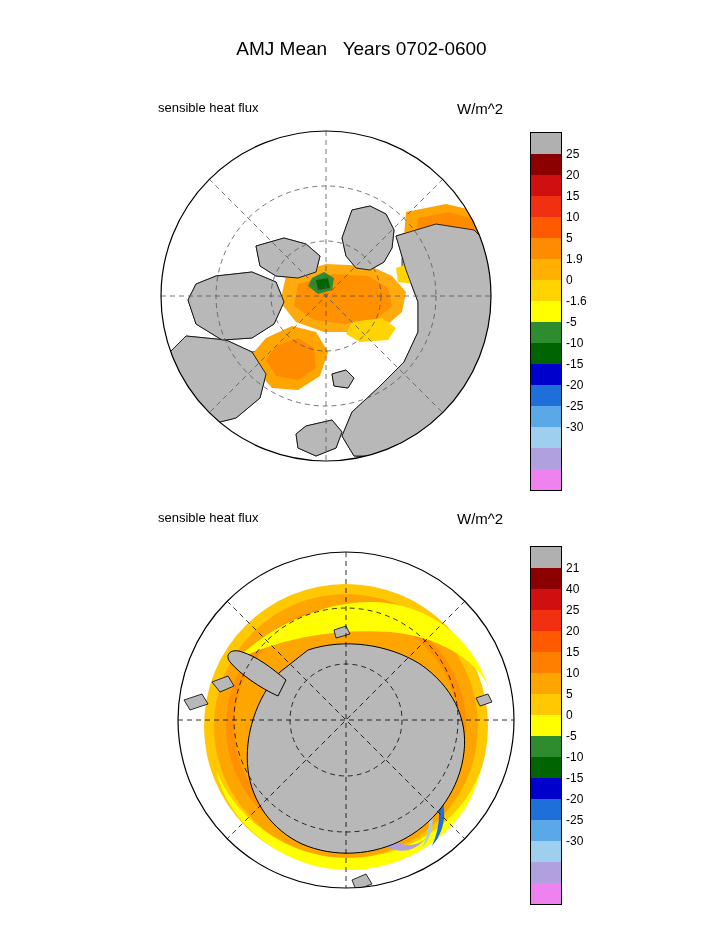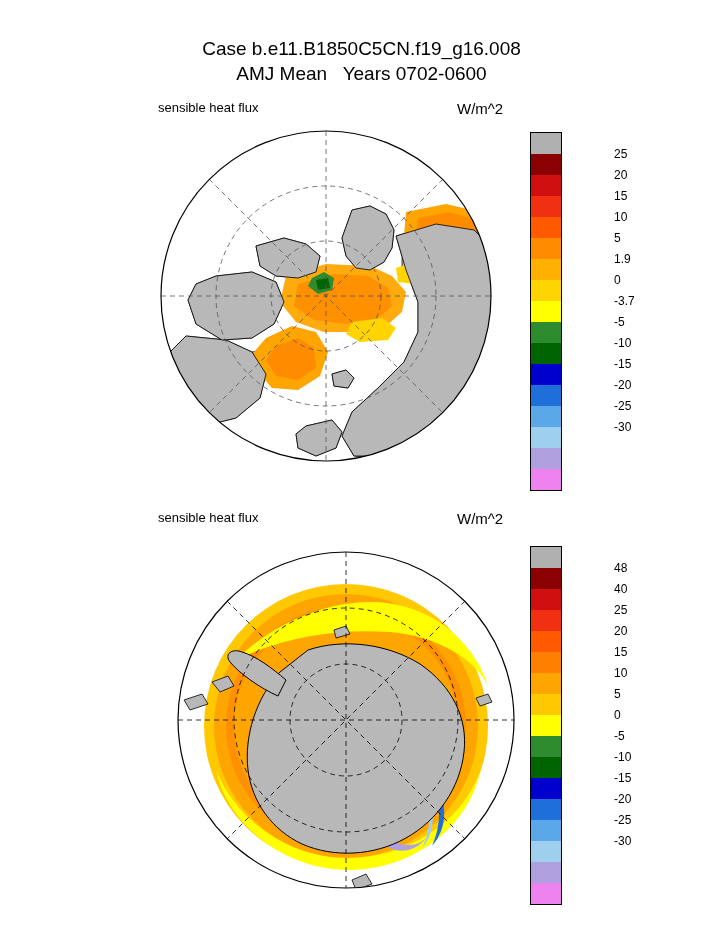--- a/index.html
+++ b/index.html
@@ -59,37 +59,35 @@
     border: 1px solid #000000;
     box-sizing: content-box;
   }
   .cbar-cell {
     width: 30px;
     display: block;
   }
   .cbar-labels {
     position: absolute;
     font-size: 12px;
-    margin-left: 48px;
   }
   .cbar-label {
     position: absolute;
     left: 0;
     white-space: pre;
     line-height: 12px;
   }
   svg { display: block; }
 </style>
 </head>
 <body>
 
 <div class="page">
 
   <div class="title-block">
-    <div class="title-line">Case b.e11.B1850C5CN.f19_g16.008</div>
     <div class="title-line">AMJ Mean   Years 0702-0600</div>
   </div>
 
   <div class="panel panel-1">
 
     <div class="panel-label-left" style="left:142px; top:4px;">sensible heat flux</div>
     <div class="panel-label-right" style="left:441px; top:4px;">W/m^2</div>
 
     <div class="map-wrap" style="left:140px; top:30px;">
       <svg width="340" height="340" viewBox="0 0 340 340">
@@ -185,21 +183,21 @@
       <span class="cbar-cell" style="height:21px; background:#ee82ee;"></span>
     </div>
     <div class="cbar-labels" style="left:550px; top:36px; width:40px; height:360px;">
       <span class="cbar-label" style="top:16px;">25</span>
       <span class="cbar-label" style="top:37px;">20</span>
       <span class="cbar-label" style="top:58px;">15</span>
       <span class="cbar-label" style="top:79px;">10</span>
       <span class="cbar-label" style="top:100px;">5</span>
       <span class="cbar-label" style="top:121px;">1.9</span>
       <span class="cbar-label" style="top:142px;">0</span>
-      <span class="cbar-label" style="top:163px;">-3.7</span>
+      <span class="cbar-label" style="top:163px;">-1.6</span>
       <span class="cbar-label" style="top:184px;">-5</span>
       <span class="cbar-label" style="top:205px;">-10</span>
       <span class="cbar-label" style="top:226px;">-15</span>
       <span class="cbar-label" style="top:247px;">-20</span>
       <span class="cbar-label" style="top:268px;">-25</span>
       <span class="cbar-label" style="top:289px;">-30</span>
     </div>
   </div>
 
   <div class="panel panel-2">
@@ -273,21 +271,21 @@
       <span class="cbar-cell" style="height:21px; background:#2e8b2e;"></span>
       <span class="cbar-cell" style="height:21px; background:#006400;"></span>
       <span class="cbar-cell" style="height:21px; background:#0000cd;"></span>
       <span class="cbar-cell" style="height:21px; background:#1e6fd9;"></span>
       <span class="cbar-cell" style="height:21px; background:#5aa8e8;"></span>
       <span class="cbar-cell" style="height:21px; background:#9ecfee;"></span>
       <span class="cbar-cell" style="height:21px; background:#b0a0e0;"></span>
       <span class="cbar-cell" style="height:21px; background:#ee82ee;"></span>
     </div>
     <div class="cbar-labels" style="left:550px; top:46px; width:40px; height:360px;">
-      <span class="cbar-label" style="top:16px;">48</span>
+      <span class="cbar-label" style="top:16px;">21</span>
       <span class="cbar-label" style="top:37px;">40</span>
       <span class="cbar-label" style="top:58px;">25</span>
       <span class="cbar-label" style="top:79px;">20</span>
       <span class="cbar-label" style="top:100px;">15</span>
       <span class="cbar-label" style="top:121px;">10</span>
       <span class="cbar-label" style="top:142px;">5</span>
       <span class="cbar-label" style="top:163px;">0</span>
       <span class="cbar-label" style="top:184px;">-5</span>
       <span class="cbar-label" style="top:205px;">-10</span>
       <span class="cbar-label" style="top:226px;">-15</span>

